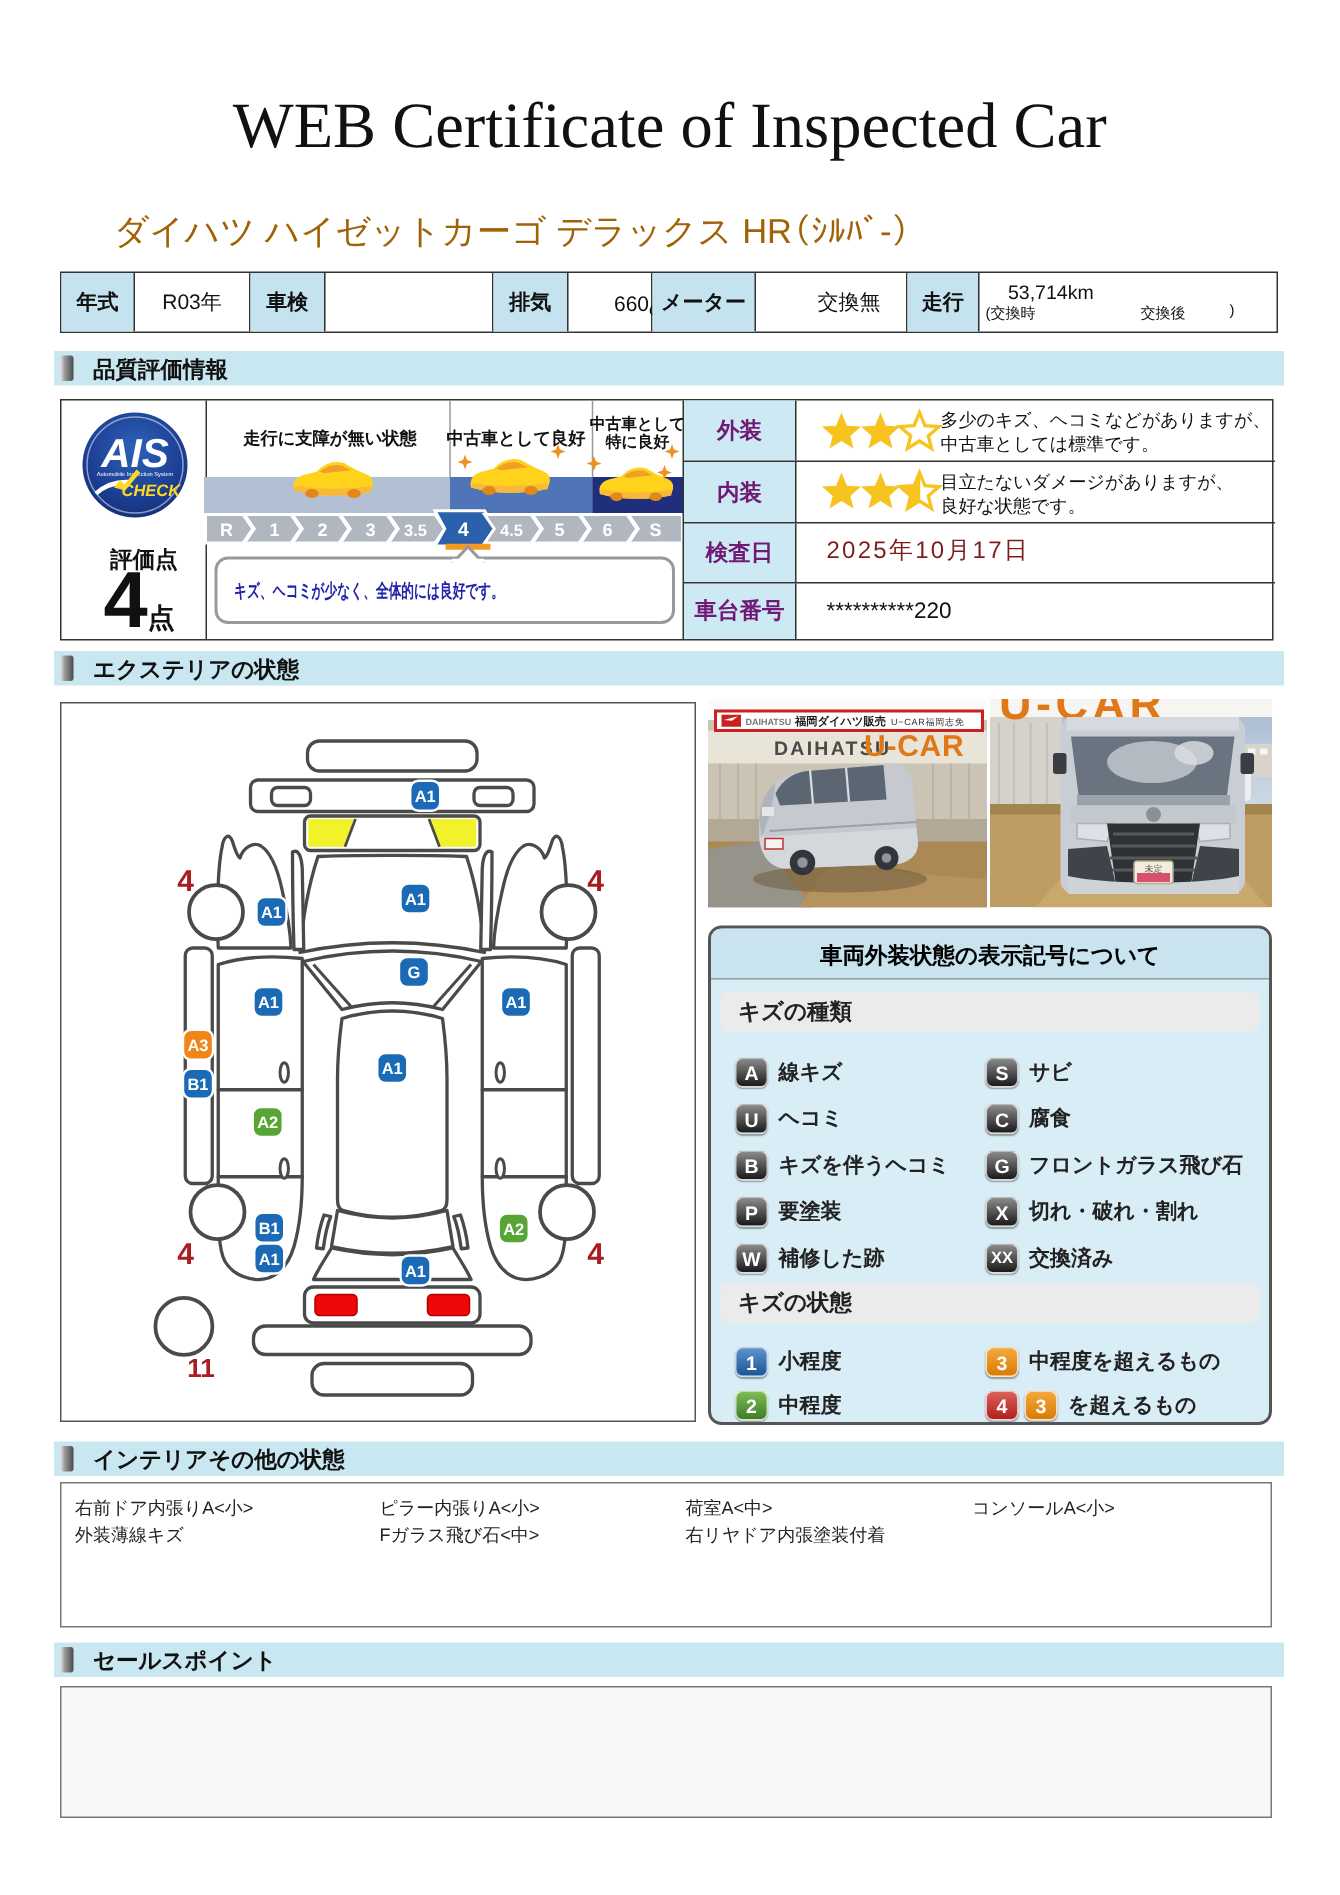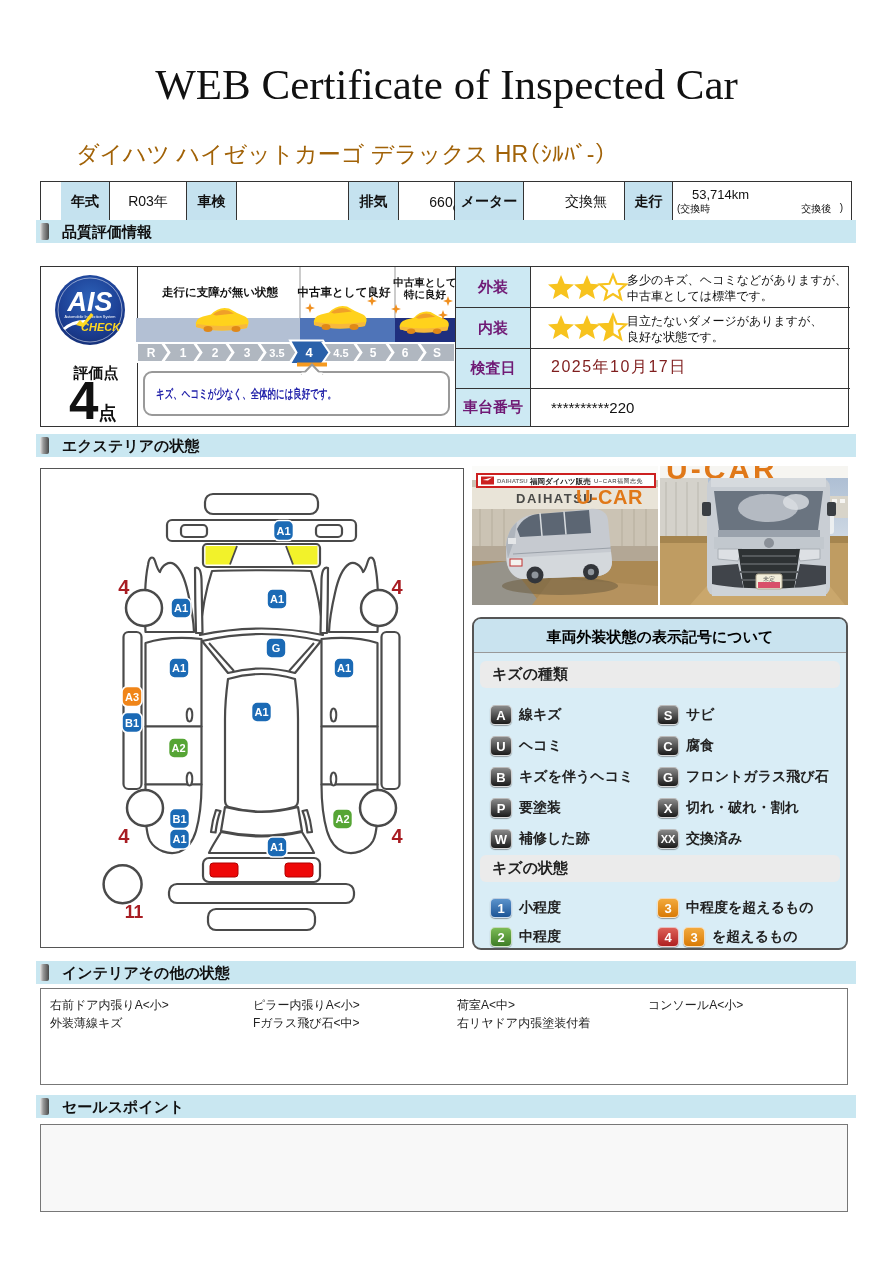--- a/index.html
+++ b/index.html
@@ -4,21 +4,21 @@
 <style>
   * { margin:0; padding:0; box-sizing:border-box; }
   html,body { width:893px; height:1263px; background:#fff; font-family:"Liberation Sans",sans-serif; position:relative; }
   .abs { position:absolute; }
   .title { font-family:"Liberation Serif",serif; font-size:43px; color:#111; width:893px; text-align:center; top:60px; left:0; }
   .carname { left:40px; top:139px; font-size:23px; color:#a16207; letter-spacing:0px;margin-left:36px; }
   .bar { left:36px; width:820px; height:23px; background:#c9e7f1; }
   .bar .tab { position:absolute; left:4px; top:3px; width:9px; height:17px; border-radius:2px; background:linear-gradient(to right,#e8e8e8 0%,#9a9a9a 35%,#4a4a4a 100%); }
   .bar .txt { position:absolute; left:26px; top:3px; font-size:15px; font-weight:bold; color:#111; }
   
-  .itable { left:40px; top:181px; width:812px; height:41px; display:flex; border:1px solid #333;justify-content:flex-end; }
+  .itable { left:40px; top:181px; width:812px; height:41px; display:flex; border:1px solid #333; }
   .itable .c { border-right:1px solid #333; height:100%; display:flex; align-items:center; justify-content:center; font-size:14px; color:#111; }
   .itable .c:last-child { border-right:none; }
   .lbl { background:#c5e2ef; font-weight:bold; }
   
   .qbox { left:40px; top:266px; width:809px; height:161px; border:1px solid #333; background:#fff; }
   .qline { position:absolute; background:#333; }
   .qlbl { position:absolute; left:0; width:76px; background:#cde9f3; border-right:1px solid #333; display:flex; align-items:center; justify-content:center; font-size:15px; font-weight:bold; color:#701a75; }
   .box { border:1px solid #777; background:#fff; }
   .interior-txt { font-size:12px; color:#222; line-height:18px; }
   
@@ -43,27 +43,27 @@
   <div class="c" style="width:112px;"></div>
   <div class="c lbl" style="width:50px;">排気</div>
   <div class="c" style="width:56px;padding-left:40px;">660<span style="font-size:11px;margin-top:10px;">cc</span></div>
   <div class="c lbl" style="width:69px;">メーター</div>
   <div class="c" style="width:101px;padding-left:24px;">交換無</div>
   <div class="c lbl" style="width:48px;">走行</div>
   <div class="c" style="width:178px; flex-direction:column; align-items:flex-start; justify-content:center; padding-left:4px;">
      <div style="font-size:13px; margin-left:15px;">53,714km</div>
      <div style="font-size:10px; display:flex; width:170px;">
         <span>(交換時</span>
-        <span style="margin-left:91px;">交換後</span>
+        <span style="margin-left:70px;">交換後</span>
         <span style="margin-left:auto; margin-right:4px;">)</span>
       </div>
   </div>
 </div>
 
-<div class="abs bar" style="top:220px;">
+<div class="abs bar" style="top:234px;">
     <div class="tab"></div>
     <div class="txt">品質評価情報</div>
   </div>
 
 <div class="abs qbox">
 
   <div class="qline" style="left:96px; top:0; width:1px; height:159px;"></div>
 
   <svg class="abs" style="left:13px; top:7px;" width="72" height="72" viewBox="0 0 72 72">
     <defs>

